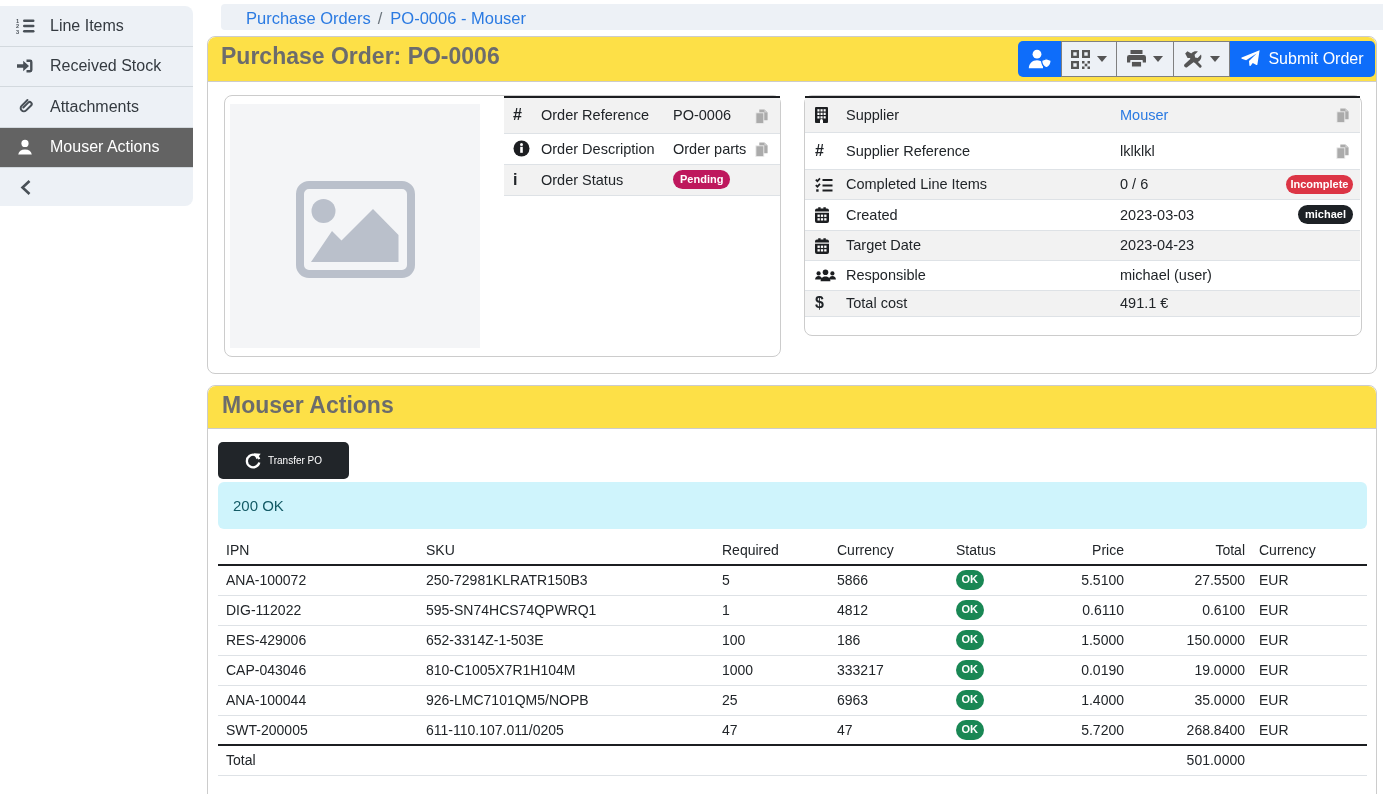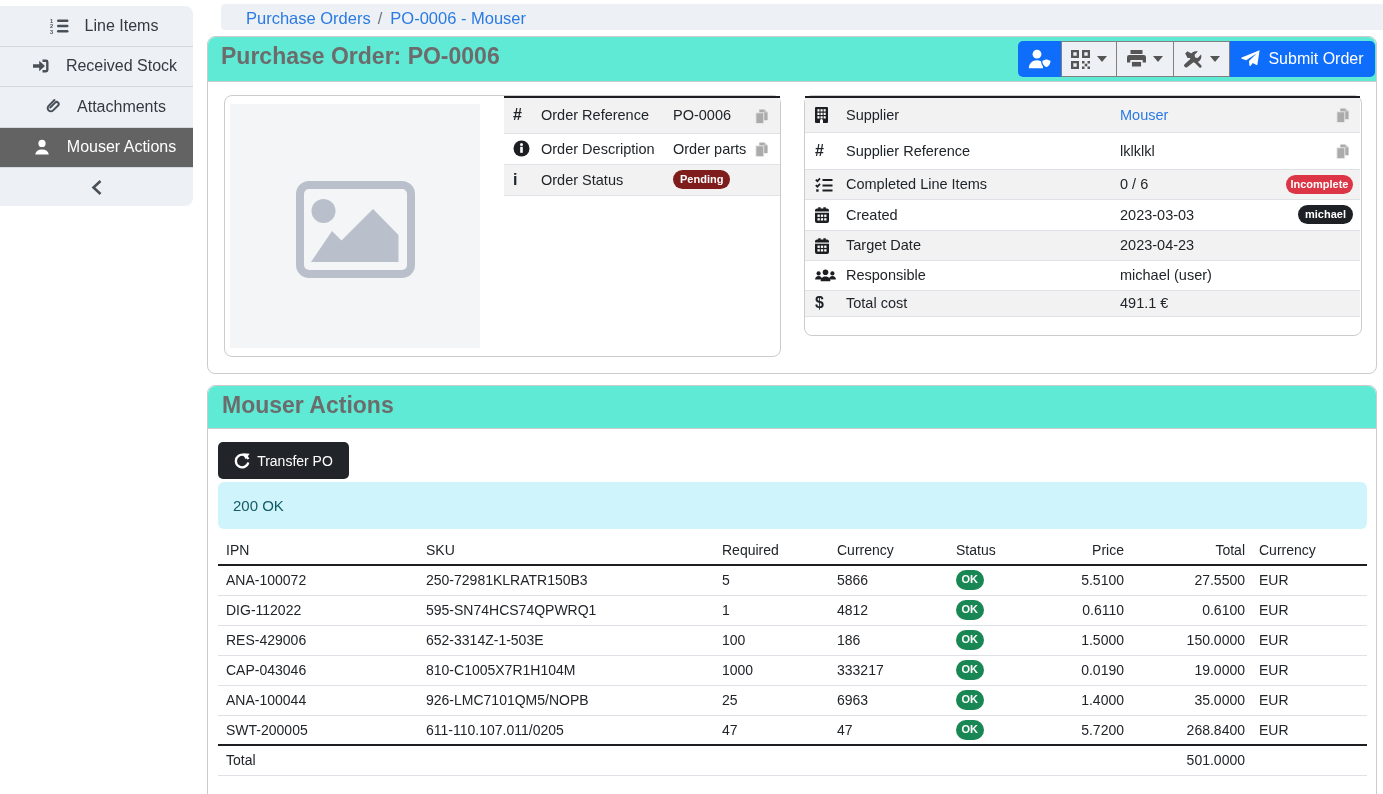--- a/index.html
+++ b/index.html
@@ -4,37 +4,37 @@
 <style>
 * { margin:0; padding:0; box-sizing:border-box; }
 html,body { width:1383px; height:794px; background:#fff; overflow:hidden;
   font-family:"Liberation Sans", sans-serif; color:#212529; }
 body { position:relative; }
 
 
 #sidebar { position:absolute; left:0; top:6px; width:193px;
   background:#edf1f6; border-radius:0 8px 8px 0; overflow:hidden; }
 #sidebar .item { height:40.5px; border-bottom:1px solid #d3d9de; display:flex;
-  align-items:center; font-size:16px; color:#343a40;justify-content:center; }
+  align-items:center; font-size:16px; color:#343a40; }
 #sidebar .item:last-child { border-bottom:none; }
 #sidebar .ic { width:50px; display:flex; justify-content:center; align-items:center; }
 #sidebar .item.active { background:#636363; color:#fff; }
 #sidebar .item.active .ic svg * { fill:#fff; }
 
 
 #crumb { position:absolute; left:221px; top:4px; width:1171px; height:26px;
   background:#edf1f6; border-radius:4px; font-size:16.5px; display:flex;
   align-items:center; padding-left:25px; padding-top:2px; }
 #crumb a { color:#2a7ae2; text-decoration:none; }
 #crumb .sep { color:#6c757d; margin:0 9px; }
 
 
 .panel { position:absolute; left:207px; width:1170px; background:#fff;
   border:1px solid #ccc; border-radius:8px; }
-.phead { background:#5eead4; border-bottom:1px solid #ccc;
+.phead { background:#fde047; border-bottom:1px solid #ccc;
   border-radius:8px 8px 0 0; position:relative; }
 .phead h3 { font-size:23px; font-weight:bold; color:#6c6c6c; }
 #panel1 { top:36px; height:338px; }
 #panel1 .phead { height:45px; }
 #panel1 .phead h3 { position:absolute; left:13px; top:6px; }
 #panel2 { top:385px; height:480px; }
 #panel2 .phead { height:43px; }
 #panel2 .phead h3 { position:absolute; left:14px; top:6px; }
 
 
@@ -67,28 +67,28 @@
 #dt1 td.cp { width:25px; }
 #dt2 { position:absolute; left:0px; top:0; width:555px; }
 #dt2 td.ic { width:41px; padding-left:10px; }
 #dt2 td.lbl { width:274px; }
 #dt2 td.val {}
 #dt2 td.cp { width:60px; text-align:right; padding-right:11px; }
 
 
 .badge { display:inline-block; font-size:11px; font-weight:bold; color:#fff;
   border-radius:10px; padding:4px 7px 4px; line-height:1; }
-.bg-gray { background:#7f1d1d; }
+.bg-gray { background:#be185d; }
 .bg-red { background:#dc3545; }
 .bg-dark { background:#1d2125; }
 .bg-green { background:#198754; padding:4px 5.5px 5px; font-size:11px; border-radius:10px;}
 
 
 #btn-transfer { position:absolute; left:10px; top:13px; width:131px; height:37px;
-  background:#212529; color:#fff; border-radius:5px; font-size:14px;
+  background:#212529; color:#fff; border-radius:5px; font-size:10px;
   display:flex; align-items:center; justify-content:center; }
 #btn-transfer svg { margin-right:7px; }
 #alert { position:absolute; left:10px; top:53px; width:1149px; height:47px;
   background:#cff4fc; color:#145b66; border-radius:6px; font-size:15px;
   display:flex; align-items:center; padding-left:15px; }
 
 
 #bigt { position:absolute; left:10px; top:106px; width:1149px;
   border-collapse:collapse; font-size:14px; table-layout:fixed; }
 #bigt th { font-weight:normal; text-align:left; height:30px;

